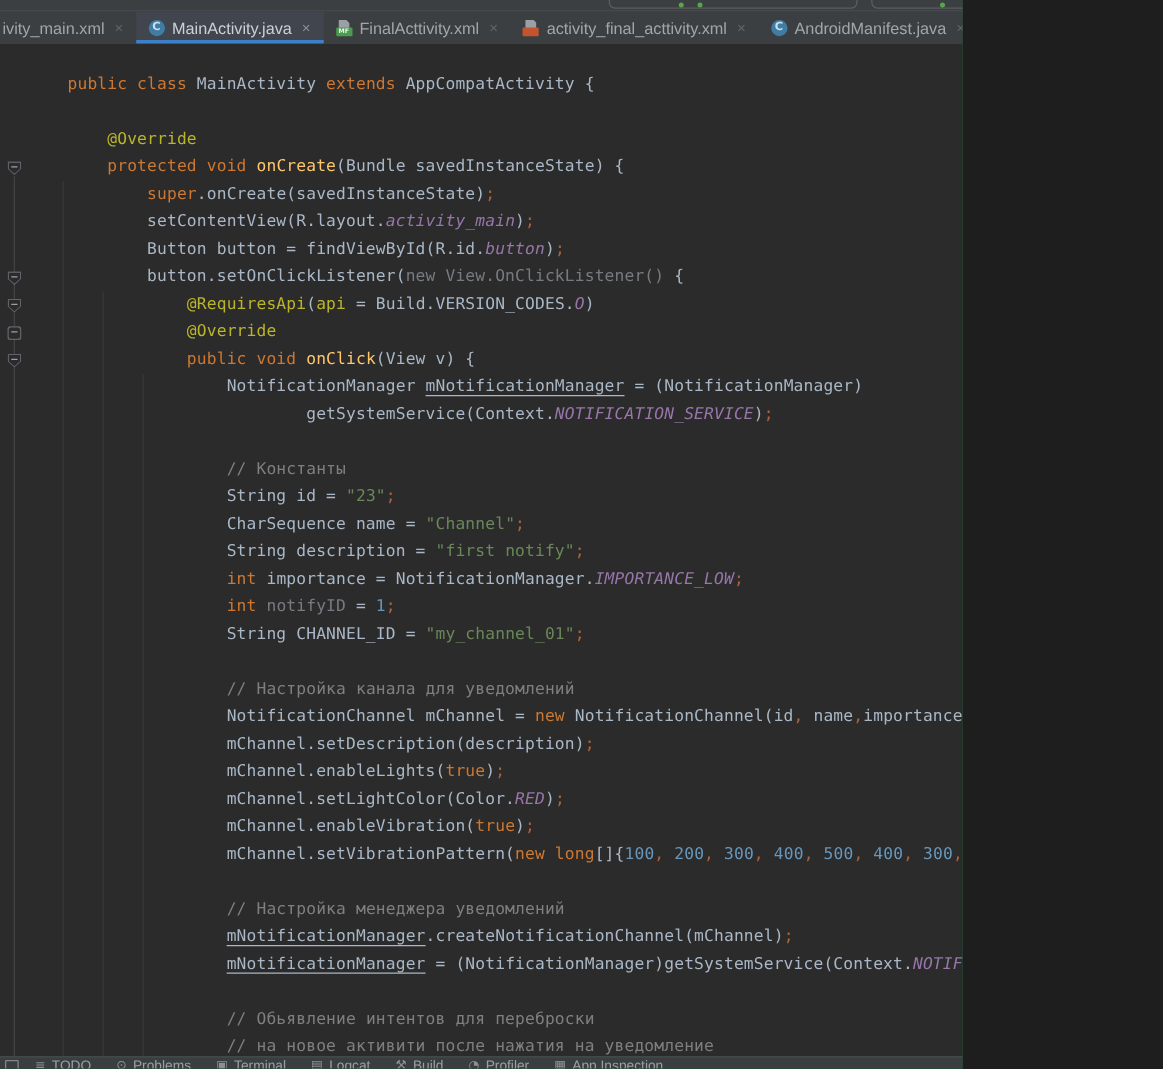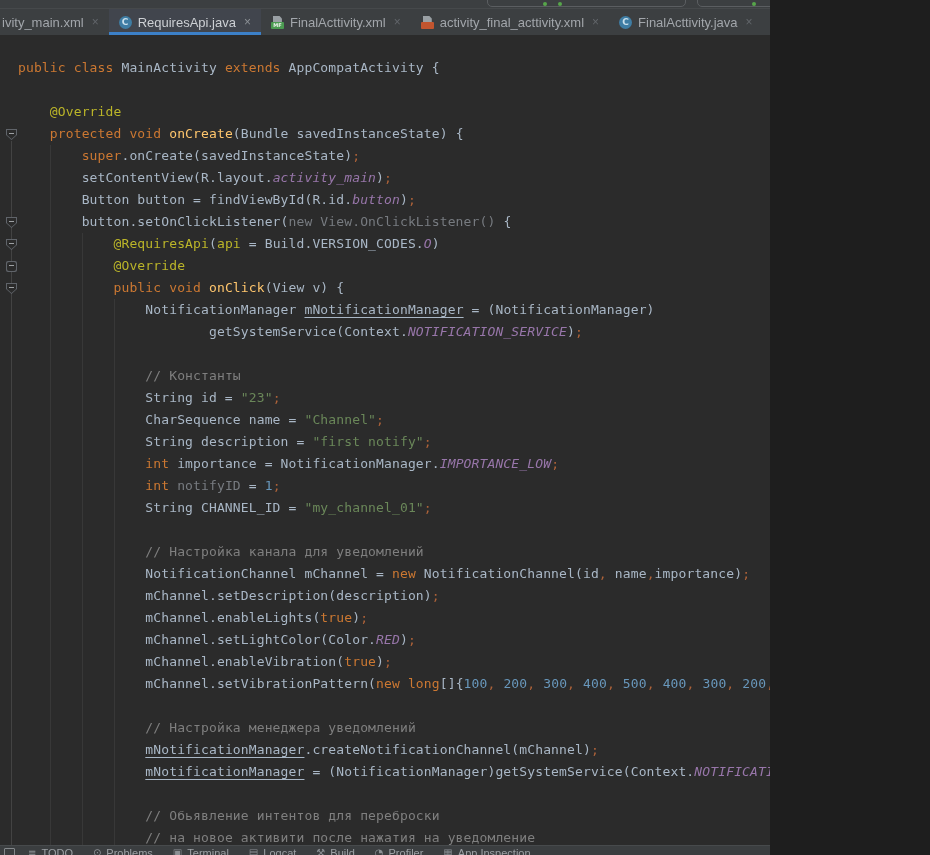--- a/index.html
+++ b/index.html
@@ -25,21 +25,21 @@
   .ficon{width:13px;height:13px;display:inline-block;position:relative;flex:0 0 13px;}
   .ficon i{position:absolute;left:2px;top:0;width:9px;height:7px;background:#9AA0A4;
            clip-path:polygon(0 0,68% 0,100% 42%,100% 100%,0 100%);}
   .ficon b{position:absolute;left:0;bottom:0;width:100%;height:7px;border-radius:1px;
            font:700 5px/7px "DejaVu Sans",sans-serif;color:#EFF3EE;text-align:center;letter-spacing:0;}
 
   
   .editor{position:absolute;left:0;top:35px;width:930px;height:810px;background:#2B2B2B;overflow:hidden;}
   .code{position:absolute;left:18px;top:22px;white-space:pre;
         font-family:"DejaVu Sans Mono",monospace;font-size:13px;letter-spacing:0.13px;}
-  .line{height:22px;line-height:22px;}
+  .line{height:22px;line-height:22px;margin-left:36px;}
   .tk-p{color:#A9B7C6}.tk-k{color:#CC7832}.tk-a{color:#BBB529}.tk-m{color:#FFC66D}
   .tk-s{color:#6A8759}.tk-n{color:#6897BB}.tk-c{color:#7F7F7F}
   .tk-f{color:#9876AA;font-style:italic}
   .tk-g{color:#777B80}
   .tk-u{color:#A9B7C6;text-decoration:underline;text-underline-offset:3px;text-align:right;}
   .tk-d{color:#AD6239}
 
   .guide{position:absolute;width:1px;background:#383838;}
   .margin-line{position:absolute;left:818px;top:0;width:1px;height:810px;background:#414141;}
   .fold-line{position:absolute;left:11px;top:106px;width:1px;height:704px;background:#434343;}
@@ -78,42 +78,42 @@
       <span class="dot" style="left: 890px; background: rgb(138, 141, 144);"></span>
     </div>
 
   <div class="tab-bar" id="tabBar">
       <div class="tab">
         <span>ivity_main.xml</span>
         <span class="tclose">×</span>
       </div>
       <div class="tab active">
         <span class="cicon">C</span>
-        <span>RequiresApi.java</span>
+        <span>MainActivity.java</span>
         <span class="tclose">×</span>
       </div>
       <div class="tab">
         <span class="ficon">
           <i></i>
           <b style="background: rgb(75, 155, 81);">MF</b>
         </span>
         <span>FinalActtivity.xml</span>
         <span class="tclose">×</span>
       </div>
       <div class="tab">
         <span class="ficon">
           <i></i>
           <b style="background: rgb(194, 85, 47);"></b>
         </span>
         <span>activity_final_acttivity.xml</span>
         <span class="tclose">×</span>
       </div>
       <div class="tab">
         <span class="cicon">C</span>
-        <span>FinalActtivity.java</span>
+        <span>AndroidManifest.java</span>
         <span class="tclose">×</span>
       </div>
     </div>
 
   <div class="editor" id="editor">
     <div class="fold-line"></div>
     <div class="code" id="codeArea"><div class="line"><span class="tk-k">public class </span><span class="tk-p">MainActivity </span><span class="tk-k">extends </span><span class="tk-p">AppCompatActivity {</span></div><div class="line"></div><div class="line"><span class="tk-p">    </span><span class="tk-a">@Override</span></div><div class="line"><span class="tk-p">    </span><span class="tk-k">protected void </span><span class="tk-m">onCreate</span><span class="tk-p">(Bundle savedInstanceState) {</span></div><div class="line"><span class="tk-p">        </span><span class="tk-k">super</span><span class="tk-p">.onCreate(savedInstanceState)</span><span class="tk-d">;</span></div><div class="line"><span class="tk-p">        setContentView(R.layout.</span><span class="tk-f">activity_main</span><span class="tk-p">)</span><span class="tk-d">;</span></div><div class="line"><span class="tk-p">        Button button = findViewById(R.id.</span><span class="tk-f">button</span><span class="tk-p">)</span><span class="tk-d">;</span></div><div class="line"><span class="tk-p">        button.setOnClickListener(</span><span class="tk-g">new View.OnClickListener() </span><span class="tk-p">{</span></div><div class="line"><span class="tk-p">            </span><span class="tk-a">@RequiresApi</span><span class="tk-p">(</span><span class="tk-a">api</span><span class="tk-p"> = Build.VERSION_CODES.</span><span class="tk-f">O</span><span class="tk-p">)</span></div><div class="line"><span class="tk-p">            </span><span class="tk-a">@Override</span></div><div class="line"><span class="tk-p">            </span><span class="tk-k">public void </span><span class="tk-m">onClick</span><span class="tk-p">(View v) {</span></div><div class="line"><span class="tk-p">                NotificationManager </span><span class="tk-u">mNotificationManager</span><span class="tk-p"> = (NotificationManager)</span></div><div class="line"><span class="tk-p">                        getSystemService(Context.</span><span class="tk-f">NOTIFICATION_SERVICE</span><span class="tk-p">)</span><span class="tk-d">;</span></div><div class="line"></div><div class="line"><span class="tk-p">                </span><span class="tk-c">// Константы</span></div><div class="line"><span class="tk-p">                String id = </span><span class="tk-s">"23"</span><span class="tk-d">;</span></div><div class="line"><span class="tk-p">                CharSequence name = </span><span class="tk-s">"Channel"</span><span class="tk-d">;</span></div><div class="line"><span class="tk-p">                String description = </span><span class="tk-s">"first notify"</span><span class="tk-d">;</span></div><div class="line"><span class="tk-p">                </span><span class="tk-k">int</span><span class="tk-p"> importance = NotificationManager.</span><span class="tk-f">IMPORTANCE_LOW</span><span class="tk-d">;</span></div><div class="line"><span class="tk-p">                </span><span class="tk-k">int</span><span class="tk-p"> </span><span class="tk-g">notifyID</span><span class="tk-p"> = </span><span class="tk-n">1</span><span class="tk-d">;</span></div><div class="line"><span class="tk-p">                String CHANNEL_ID = </span><span class="tk-s">"my_channel_01"</span><span class="tk-d">;</span></div><div class="line"></div><div class="line"><span class="tk-p">                </span><span class="tk-c">// Настройка канала для уведомлений</span></div><div class="line"><span class="tk-p">                NotificationChannel mChannel = </span><span class="tk-k">new</span><span class="tk-p"> NotificationChannel(id</span><span class="tk-d">,</span><span class="tk-p"> name</span><span class="tk-d">,</span><span class="tk-p">importance)</span><span class="tk-d">;</span></div><div class="line"><span class="tk-p">                mChannel.setDescription(description)</span><span class="tk-d">;</span></div><div class="line"><span class="tk-p">                mChannel.enableLights(</span><span class="tk-k">true</span><span class="tk-p">)</span><span class="tk-d">;</span></div><div class="line"><span class="tk-p">                mChannel.setLightColor(Color.</span><span class="tk-f">RED</span><span class="tk-p">)</span><span class="tk-d">;</span></div><div class="line"><span class="tk-p">                mChannel.enableVibration(</span><span class="tk-k">true</span><span class="tk-p">)</span><span class="tk-d">;</span></div><div class="line"><span class="tk-p">                mChannel.setVibrationPattern(</span><span class="tk-k">new long</span><span class="tk-p">[]{</span><span class="tk-n">100</span><span class="tk-d">,</span><span class="tk-p"> </span><span class="tk-n">200</span><span class="tk-d">,</span><span class="tk-p"> </span><span class="tk-n">300</span><span class="tk-d">,</span><span class="tk-p"> </span><span class="tk-n">400</span><span class="tk-d">,</span><span class="tk-p"> </span><span class="tk-n">500</span><span class="tk-d">,</span><span class="tk-p"> </span><span class="tk-n">400</span><span class="tk-d">,</span><span class="tk-p"> </span><span class="tk-n">300</span><span class="tk-d">,</span><span class="tk-p"> </span><span class="tk-n">200</span><span class="tk-d">,</span><span class="tk-p"> </span><span class="tk-n">400</span><span class="tk-p">})</span><span class="tk-d">;</span></div><div class="line"></div><div class="line"><span class="tk-p">                </span><span class="tk-c">// Настройка менеджера уведомлений</span></div><div class="line"><span class="tk-p">                </span><span class="tk-u">mNotificationManager</span><span class="tk-p">.createNotificationChannel(mChannel)</span><span class="tk-d">;</span></div><div class="line"><span class="tk-p">                </span><span class="tk-u">mNotificationManager</span><span class="tk-p"> = (NotificationManager)getSystemService(Context.</span><span class="tk-f">NOTIFICATION_SERVICE</span><span class="tk-p">)</span><span class="tk-d">;</span></div><div class="line"></div><div class="line"><span class="tk-p">                </span><span class="tk-c">// Обьявление интентов для переброски</span></div><div class="line"><span class="tk-p">                </span><span class="tk-c">// на новое активити после нажатия на уведомление</span></div></div>
     <div class="guide" style="left:50px;top:110px;height:700px;"></div>
     <div class="guide" style="left:82px;top:198px;height:612px;"></div>
     <div class="guide" style="left:114px;top:264px;height:546px;"></div>

